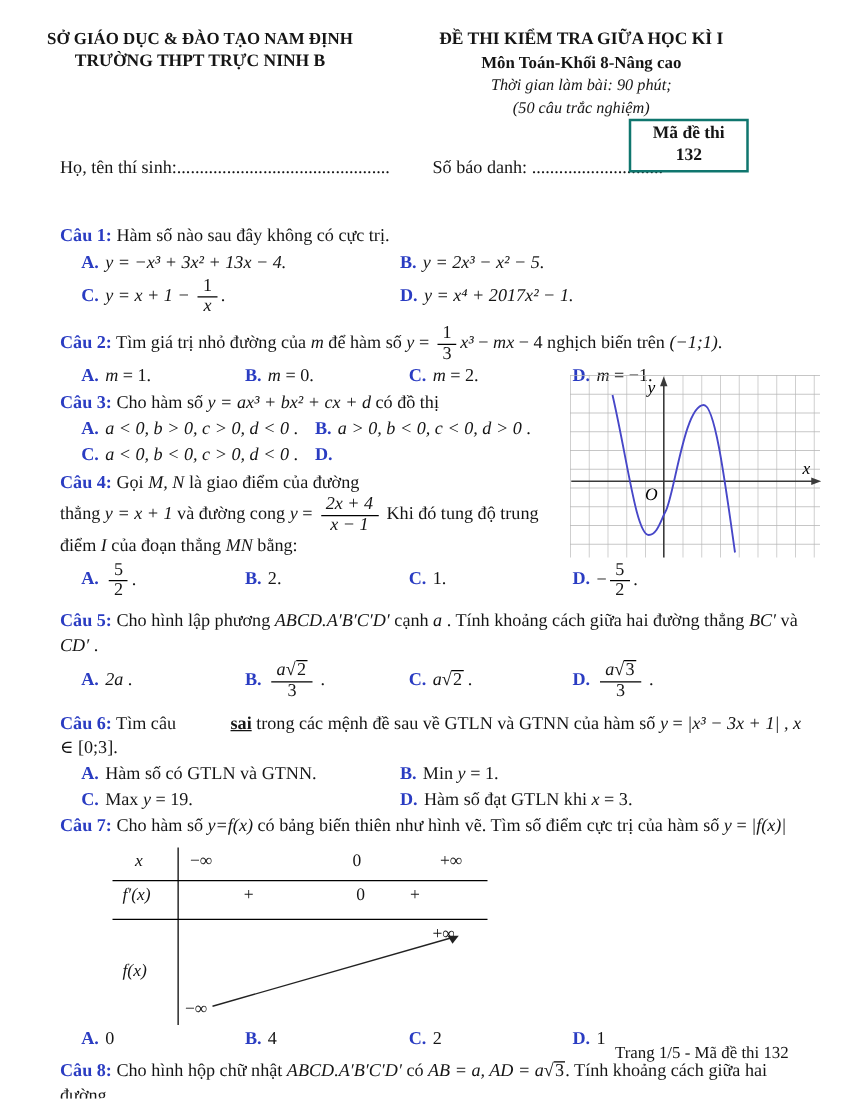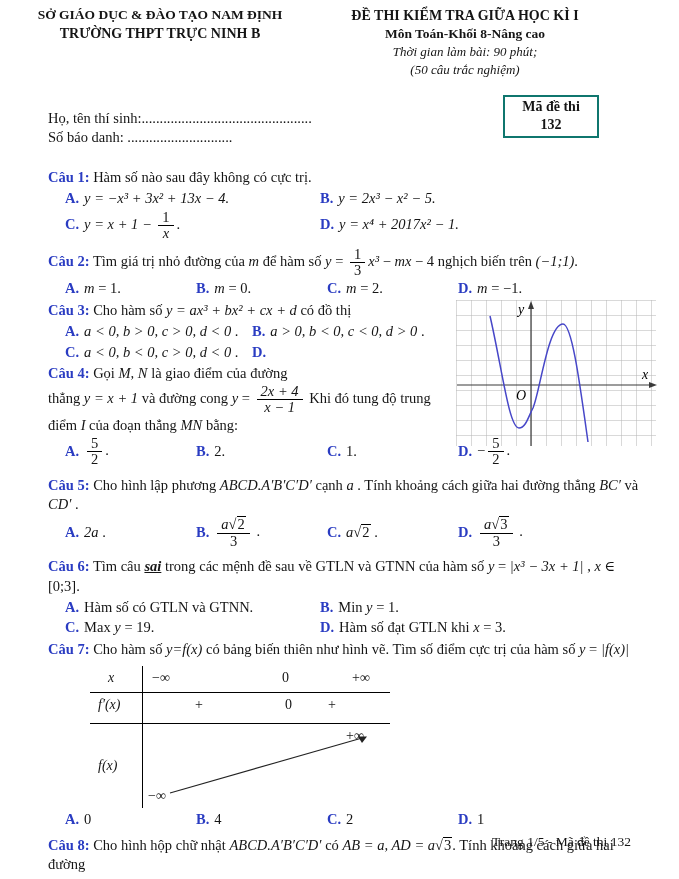--- a/index.html
+++ b/index.html
@@ -1,42 +1,42 @@
 <!DOCTYPE html>
 <html><head>
 <meta charset="utf-8">
 <style>
   html,body{margin:0;padding:0;background:#ffffff;}
   .page{position:relative;width:679px;height:879px;background:#fff;overflow:hidden;
         font-family:"Liberation Serif","DejaVu Serif",serif;color:#151515;font-size:14.5px;line-height:1.36;}
   
-  .hdr{display:flex;padding-top:6px;}
+  .hdr{display:flex;padding-top:22px;}
   .hleft{width:320px;text-align:center;}
   .hleft .l1{font-weight:bold;font-size:13.5px;}
   .hleft .l2{font-weight:bold;font-size:14px;}
   .hright{width:290px;text-align:center;}
   .hright .l1{font-weight:bold;font-size:14px;}
   .hright .l2{font-weight:bold;font-size:13.5px;}
   .hright .l3,.hright .l4{font-style:italic;font-size:13px;}
   .codebox{position:absolute;top:95px;right:80px;width:92px;border:2px solid #0f766e;
            text-align:center;font-weight:bold;font-size:14px;padding:1px 0 2px 0;line-height:1.3;}
-  .cand{display:flex;margin:30px 40px 0 48px;flex-direction:column;}
+  .cand{display:flex;margin:30px 40px 0 48px;}
   .cand .c1{width:298px;}
   
   .q{margin-left:48px;margin-right:36px;}
   .qlabel{color:#2a3cc2;font-weight:bold;}
   .L{color:#2a3cc2;font-weight:bold;padding-right:5px;}
   .opts{display:flex;padding-left:17px;margin-top:1px;align-items:center;}
   .opt{display:flex;align-items:center;}
   .c255{width:255px;}
   .c131{width:131px;}
   .c187{width:187px;}
   .narrow{width:412px;}
   .it{font-style:italic;}
-  .usai{font-weight:bold;font-style:italic;text-decoration:underline;}
+  .usai{font-weight:bold;text-decoration:underline;margin-left:40px;}
   .frac{display:inline-block;vertical-align:middle;text-align:center;margin:0 3px;line-height:1.05;}
   .fn{display:block;border-bottom:1px solid #000;padding:0 4px;}
   .fd{display:block;padding:0 4px;}
   .sqrt{white-space:nowrap;}
   .sqb{display:inline-block;border-top:1px solid #000;line-height:1.1;padding:0 1px;}
   
   .fig{position:absolute;left:456px;top:300px;}
   
   .vt{position:relative;width:300px;height:142px;margin:6px 0 2px 42px;font-size:14px;}
   .vt .vl{position:absolute;left:52px;top:0;bottom:0;width:1px;background:#000;}
@@ -50,21 +50,21 @@
   .vt .x1{left:62px;top:2px;}
   .vt .x2{left:192px;top:2px;}
   .vt .x3{left:262px;top:2px;}
   .vt .p1{left:105px;top:29px;}
   .vt .p2{left:195px;top:29px;}
   .vt .p3{left:238px;top:29px;}
   .vt .fend{left:256px;top:60px;}
   .vt .fstart{left:58px;top:120px;}
   .vt svg{position:absolute;left:52px;top:57px;}
   .foot{position:absolute;right:48px;bottom:28px;font-size:13.5px;}
-  .mt20{margin-top:20px;} .mt8{margin-top:8px;} .mt6{margin-top:6px;} .mt2{margin-top:2px;}
+  .mt20{margin-top:36px;} .mt8{margin-top:8px;} .mt6{margin-top:6px;} .mt2{margin-top:2px;}
 </style>
 </head>
 <body>
 
 <div class="page">
 
   <div class="hdr">
     <div class="hleft">
       <div class="l1">SỞ  GIÁO DỤC &amp; ĐÀO TẠO NAM ĐỊNH</div>
       <div class="l2">TRƯỜNG THPT TRỰC NINH B</div>

